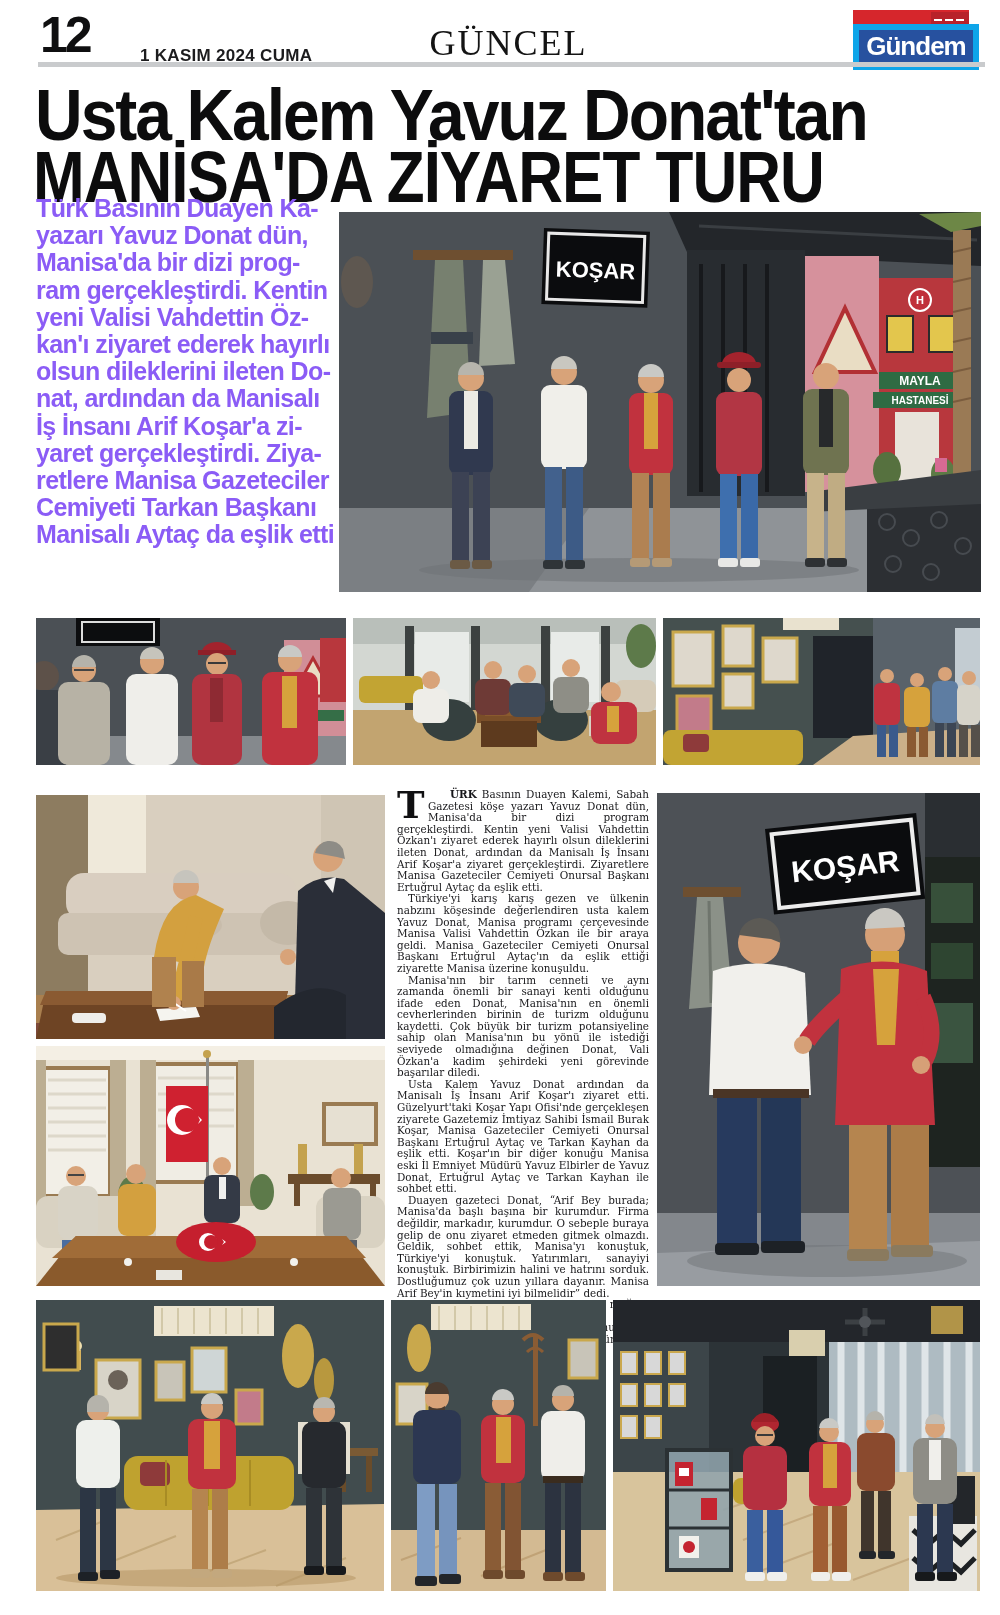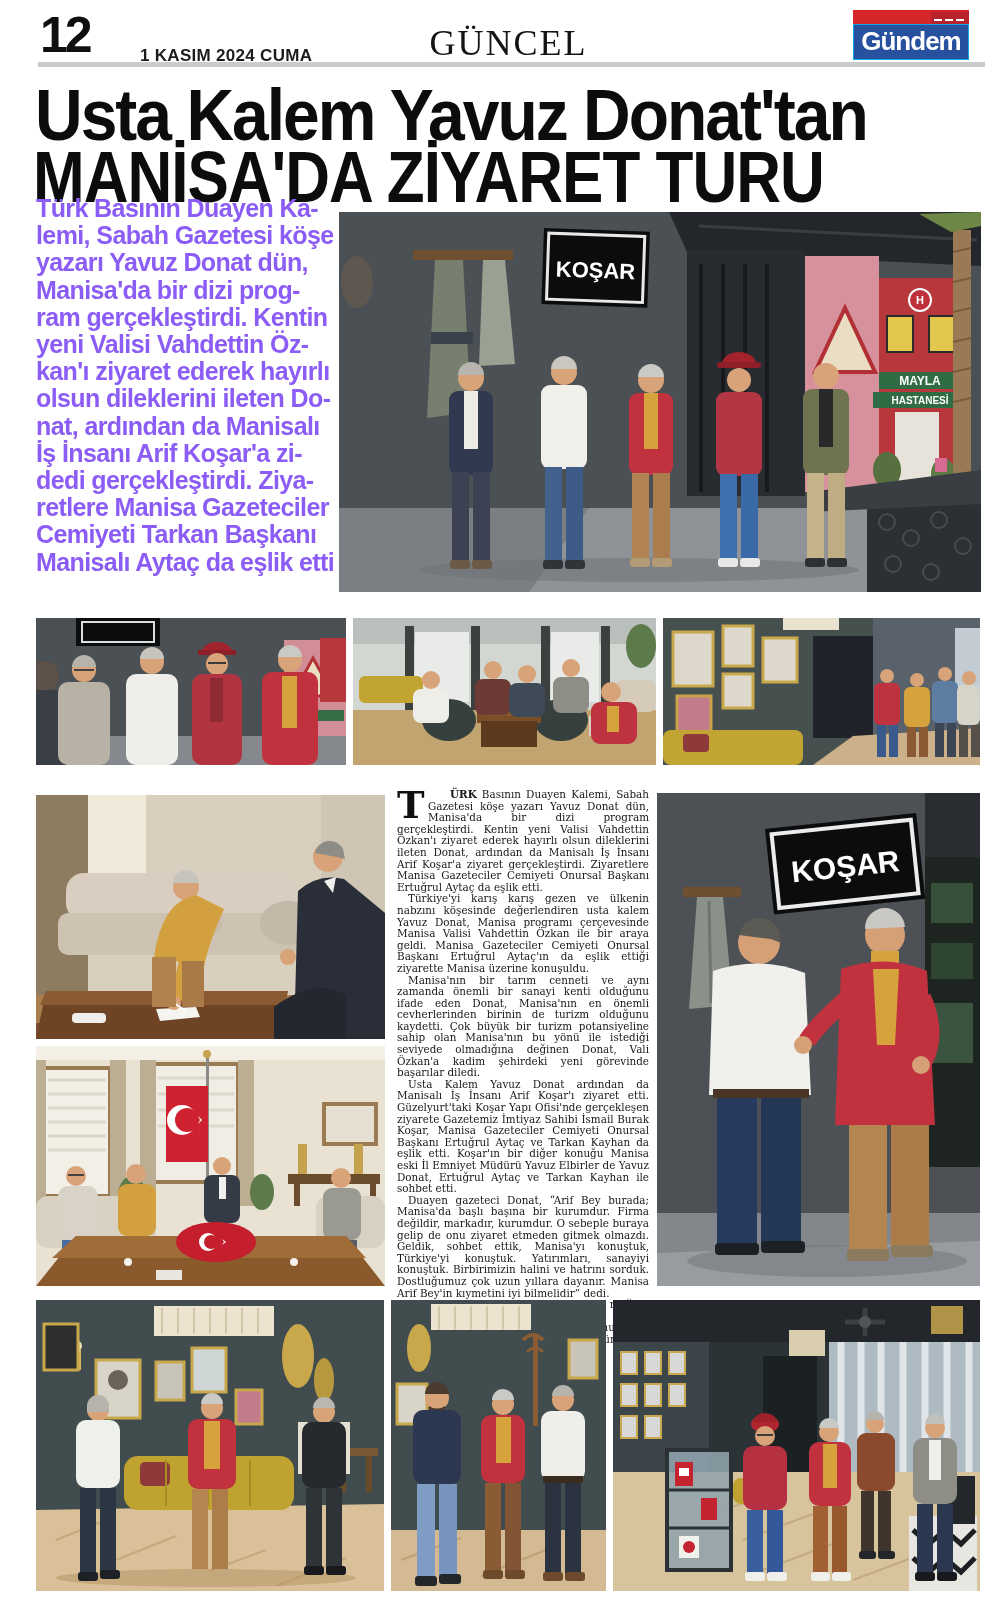--- a/index.html
+++ b/index.html
@@ -12,21 +12,21 @@
   .pagedate{left:140px;top:46px;font-size:17px;font-weight:bold;color:#1c1c1e;letter-spacing:.3px;}
   .section{left:0;right:7px;top:22px;text-align:center;font-family:"Liberation Serif",serif;
            font-size:36px;letter-spacing:2px;color:#141414;padding-left:24px;}
   .rule{left:38px;top:62px;width:947px;height:5px;background:#c9cbcd;}
 
   .logo{left:853px;top:10px;width:116px;height:49px;}
   .logo-band{position:absolute;left:0;top:0;width:116px;height:14px;background:#d6262c;}
   .logo-band-dark{position:absolute;right:0;top:2px;width:38px;height:12px;background:#b8222a;}
   .logo-dash{position:absolute;top:7px;width:8px;height:2px;background:#fff;}
   .logo-tag{position:absolute;left:5px;top:1px;color:#fff;font-style:italic;font-weight:bold;font-size:9px;margin-top:20px;}
-  .logo-main{position:absolute;left:0;top:14px;width:114px;height:34px;background:#27519f;border:1px solid #0ea5e9;}
+  .logo-main{position:absolute;left:0;top:14px;width:114px;height:34px;background:#27519f;border:6px solid #0ea5e9;}
   .logo-name{display:block;color:#fff;font-weight:bold;font-size:26px;letter-spacing:-1px;text-align:center;line-height:33px;}
 
   
   .hl1{left:35px;top:78px;font-size:66px;font-weight:bold;color:#0c0c0d;letter-spacing:-2px;
        white-space:nowrap;transform:scaleY(1.10);transform-origin:left top;line-height:1;}
   .hl2{left:33px;top:141px;font-size:62px;font-weight:bold;color:#0c0c0d;letter-spacing:-1px;
        white-space:nowrap;transform:scaleY(1.18);transform-origin:left top;line-height:1;}
 
   
   .lead{left:36px;top:195px;width:306px;color:#8b5cf6;font-weight:bold;}
@@ -69,30 +69,29 @@
     </div>
   </div>
 
   <div class="abs rule"></div>
 
   <div class="abs hl1">Usta Kalem Yavuz Donat'tan</div>
   <div class="abs hl2">MANİSA'DA ZİYARET TURU</div>
 
   <div class="abs lead">
       <div class="lead-line">Türk Basının Duayen Ka-</div>
-      <div class="lead-line">lemi, Sabah Gazetesi köşe</div>
       <div class="lead-line">yazarı Yavuz Donat dün,</div>
       <div class="lead-line">Manisa'da bir dizi prog-</div>
       <div class="lead-line">ram gerçekleştirdi. Kentin</div>
       <div class="lead-line">yeni Valisi Vahdettin Öz-</div>
       <div class="lead-line">kan'ı ziyaret ederek hayırlı</div>
       <div class="lead-line">olsun dileklerini ileten Do-</div>
       <div class="lead-line">nat, ardından da Manisalı</div>
       <div class="lead-line">İş İnsanı Arif Koşar'a zi-</div>
-      <div class="lead-line">dedi gerçekleştirdi. Ziya-</div>
+      <div class="lead-line">yaret gerçekleştirdi. Ziya-</div>
       <div class="lead-line">retlere Manisa Gazeteciler</div>
       <div class="lead-line">Cemiyeti Tarkan Başkanı</div>
       <div class="lead-line">Manisalı Aytaç da eşlik etti</div>
     </div>
 
   <div class="photo" style="left:339px;top:212px;width:642px;height:380px">
     <svg viewBox="0 0 642 380" preserveAspectRatio="none">
       <rect width="642" height="380" fill="#4b5055"></rect>
       <rect y="296" width="642" height="84" fill="#8f9397"></rect>
       <polygon points="0,296 250,296 190,380 0,380" fill="#7b7f83"></polygon>

